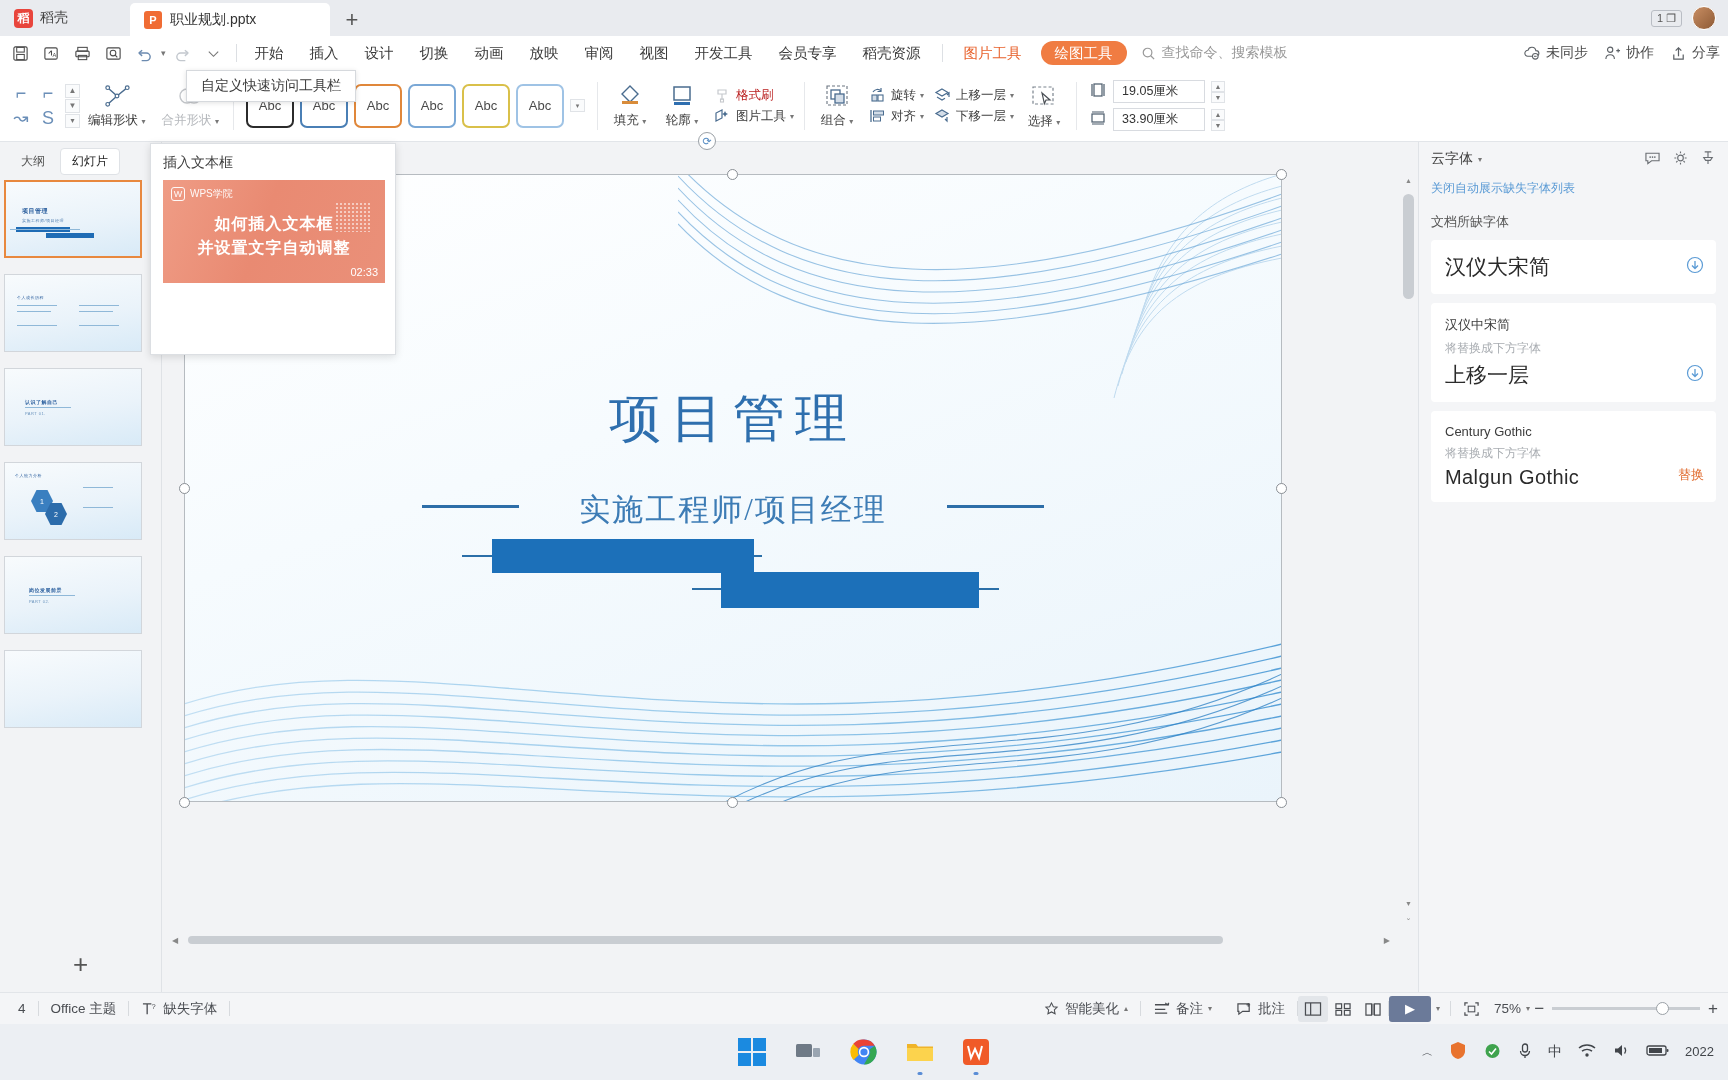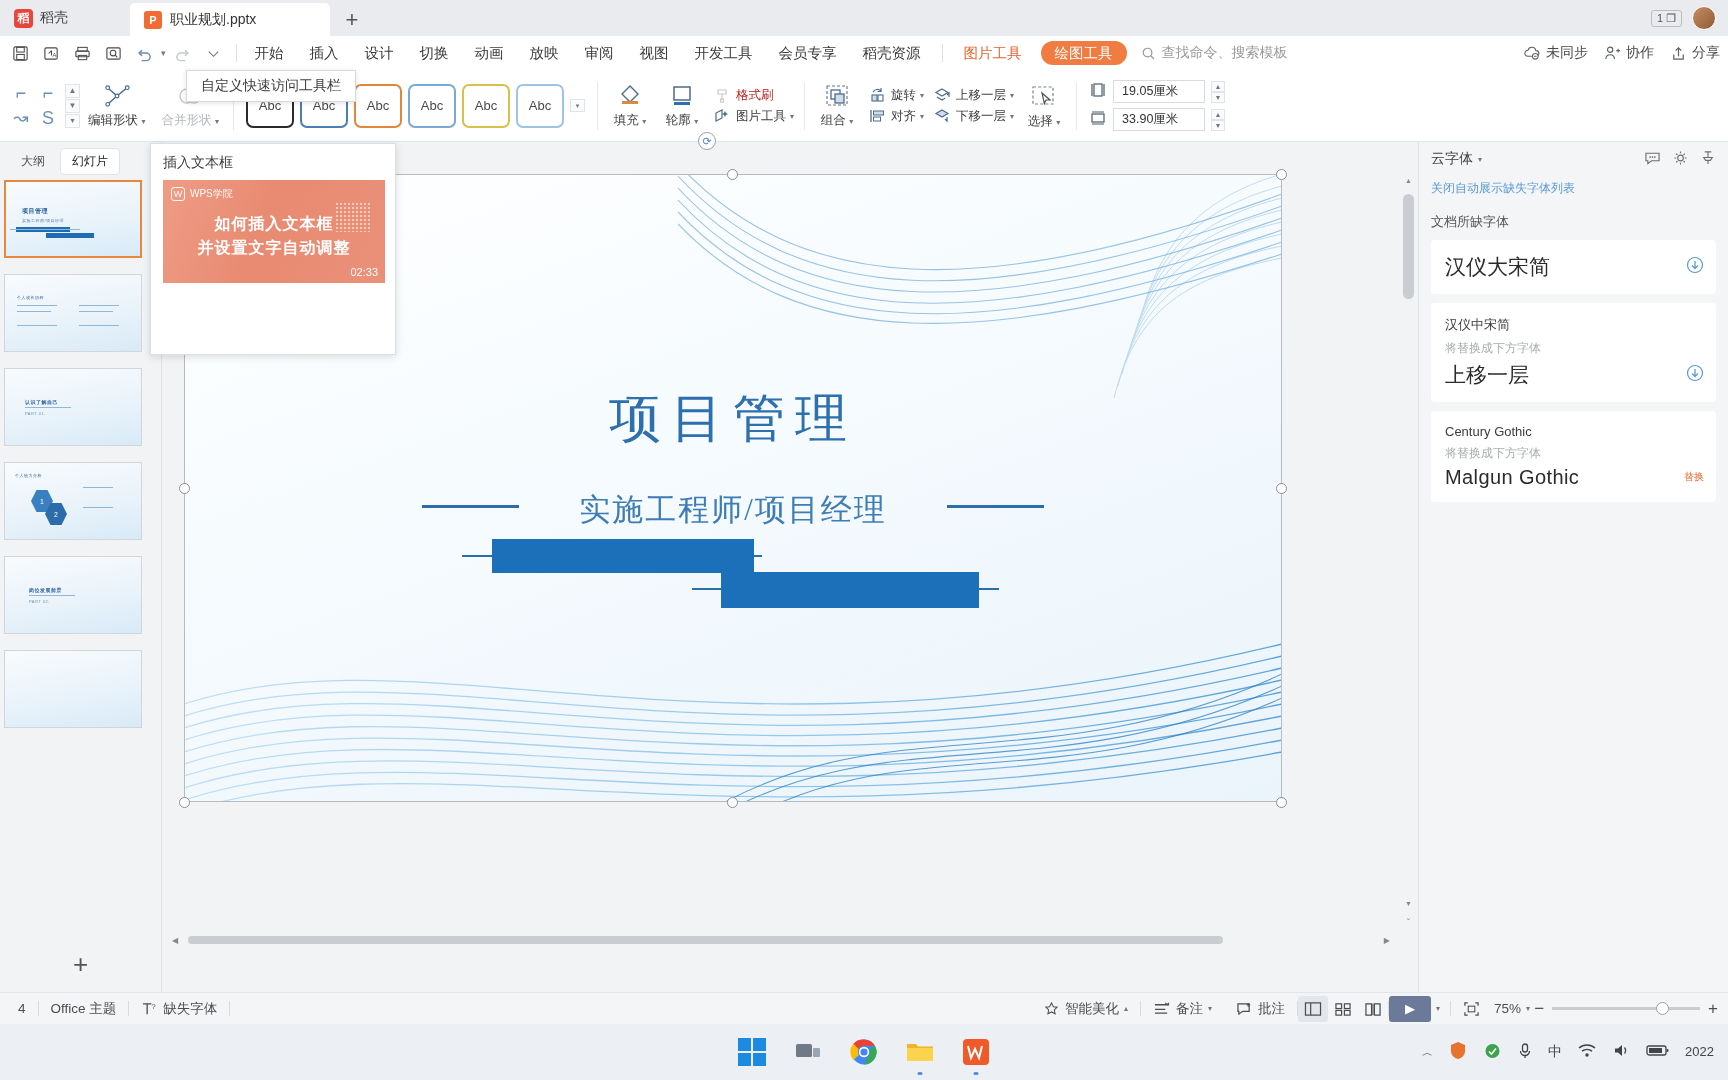--- a/index.html
+++ b/index.html
@@ -254,21 +254,21 @@
   .rp-link { font-size: 12px; color: #5b9bd5; margin-top: 4px; }
   .rp-sec { font-size: 13px; color: #555; margin-top: 16px; }
   .font-card {
     background: #fff; border-radius: 4px; margin-top: 9px; padding: 13px 14px;
     position: relative;
   }
   .fc-big { font-size: 21px; color: #2b2b2b; font-family: "Liberation Serif","DejaVu Serif",serif; }
   .fc-small { font-size: 13px; color: #3c3c3c; }
   .fc-note { font-size: 12px; color: #a8acb1; margin: 6px 0 4px; }
   .fc-dl { position: absolute; right: 12px; font-size: 16px; color: #5b9bd5; }
-  .fc-rep { position: absolute; right: 12px; font-size: 10px; color: #e06a2c; }
+  .fc-rep { position: absolute; right: 12px; font-size: 13px; color: #e06a2c; }
   .fc-latin { font-size: 20px; color: #2b2b2b; letter-spacing: .4px; }
   .dl-all {
     margin-top: 22px; height: 36px; background: #f0512e; color: #fff;
     display: flex; align-items: center; justify-content: center;
     font-size: 14.5px; border-radius: 2px;
   }
 
   
   .popcard {
     position: absolute; left: 150px; top: 143px; width: 246px; height: 212px;

